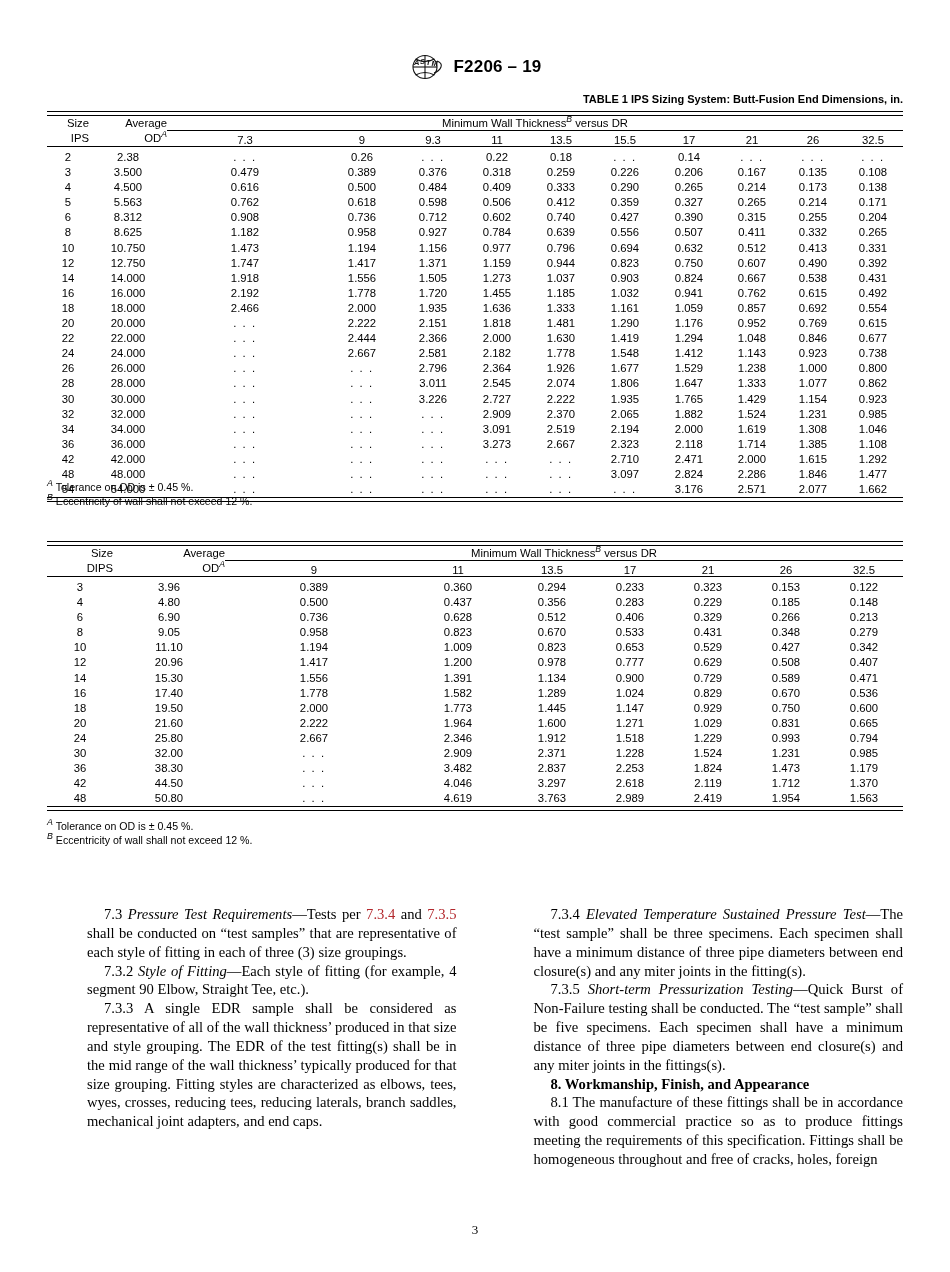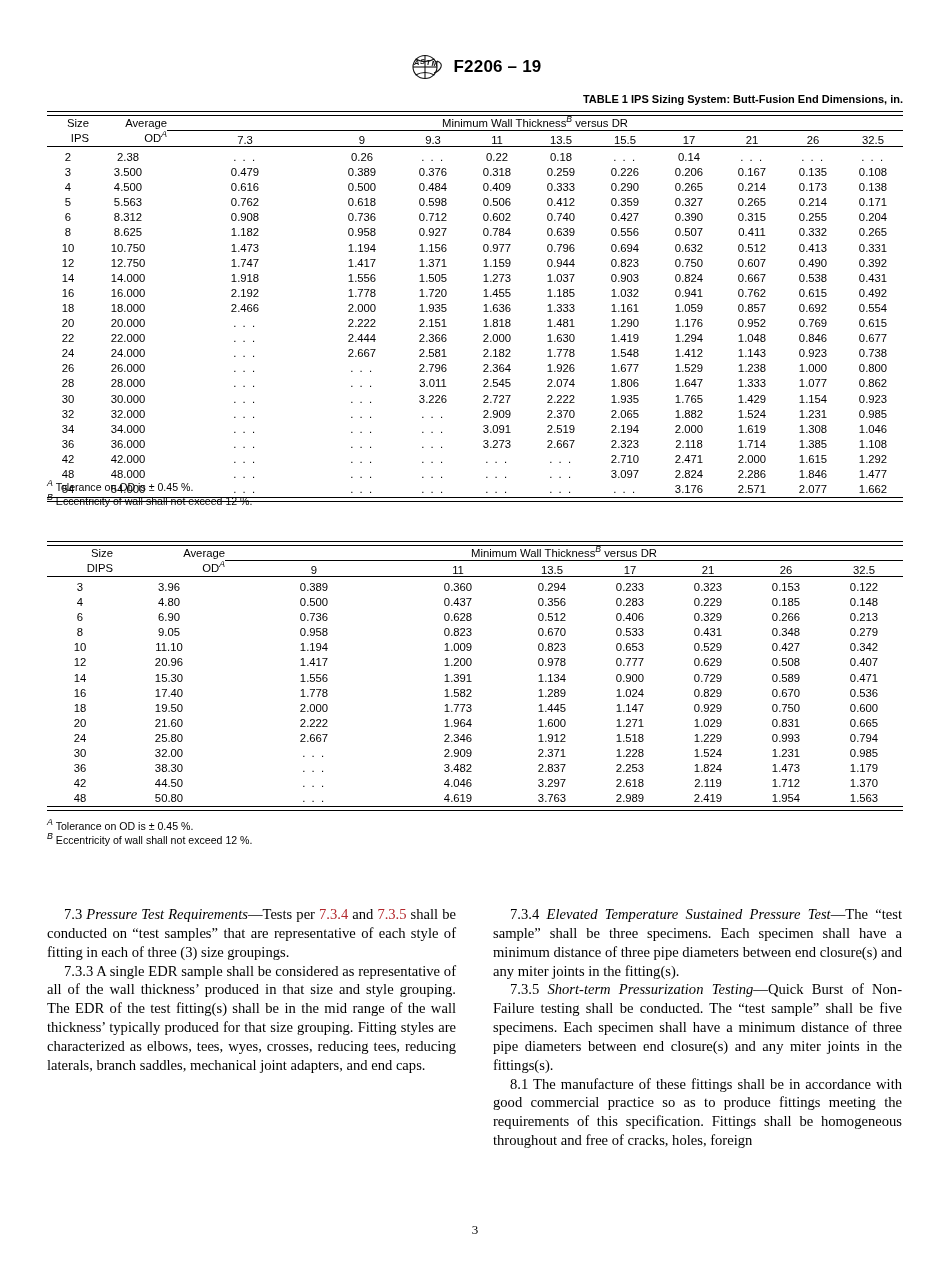--- a/index.html
+++ b/index.html
@@ -156,20 +156,21 @@
     display: flex;
     gap: 37px;
   }
   .col {
     width: 409px;
     font-family: "Liberation Serif", serif;
     font-size: 14.6px;
     line-height: 18.85px;
     text-align: justify;
     text-justify: inter-word;
+    margin-left: 40px;
   }
   .col p {
     margin: 0;
     text-indent: 17px;
   }
   .sec-head {
     margin: 0;
     margin-top: 13px;
     margin-bottom: 3px;
     text-indent: 0;
@@ -824,29 +825,31 @@
     <div><span class="fn-mark">A</span><span> Tolerance on OD is ± 0.45 %.</span></div>
     <div><span class="fn-mark">B</span><span> Eccentricity of wall shall not exceed 12 %.</span></div>
   </div>
 
   <div class="body-cols">
 
     <div class="col">
       <p><span>7.3</span>&nbsp;<span class="it">Pressure Test Requirements</span><span>—Tests per </span><span class="xref">7.3.4</span><span> and </span><span class="xref">7.3.5</span><span> shall be conducted on “test samples” that are representative of each style of fitting in each of three (3) size groupings.</span></p>
 
 
+      <p><span>7.3.2</span>&nbsp;<span class="it">Style of Fitting</span><span>—Each style of fitting (for example, 4 segment 90 Elbow, Straight Tee, etc.).</span></p>
 
       <p><span>7.3.3</span><span> A single EDR sample shall be considered as representative of all of the wall thickness’ produced in that size and style grouping. The EDR of the test fitting(s) shall be in the mid range of the wall thickness’ typically produced for that size grouping. Fitting styles are characterized as elbows, tees, wyes, crosses, reducing tees, reducing laterals, branch saddles, mechanical joint adapters, and end caps.</span></p>
     </div>
 
     <div class="col">
       <p><span>7.3.4</span>&nbsp;<span class="it">Elevated Temperature Sustained Pressure Test</span><span>—The “test sample” shall be three specimens. Each specimen shall have a minimum distance of three pipe diameters between end closure(s) and any miter joints in the fitting(s).</span></p>
 
       <p><span>7.3.5</span>&nbsp;<span class="it">Short-term Pressurization Testing</span><span>—Quick Burst of Non-Failure testing shall be conducted. The “test sample” shall be five specimens. Each specimen shall have a minimum distance of three pipe diameters between end closure(s) and any miter joints in the fittings(s).</span></p>
 
+      <p class="sec-head">8.  Workmanship, Finish, and Appearance</p>
 
       <p><span>8.1</span><span>  The manufacture of these fittings shall be in accordance with good commercial practice so as to produce fittings meeting the requirements of this specification. Fittings shall be homogeneous throughout and free of cracks, holes, foreign</span></p>
     </div>
   </div>
 
   <div class="pageno">3</div>
 
 </div>
 
 </body></html>

